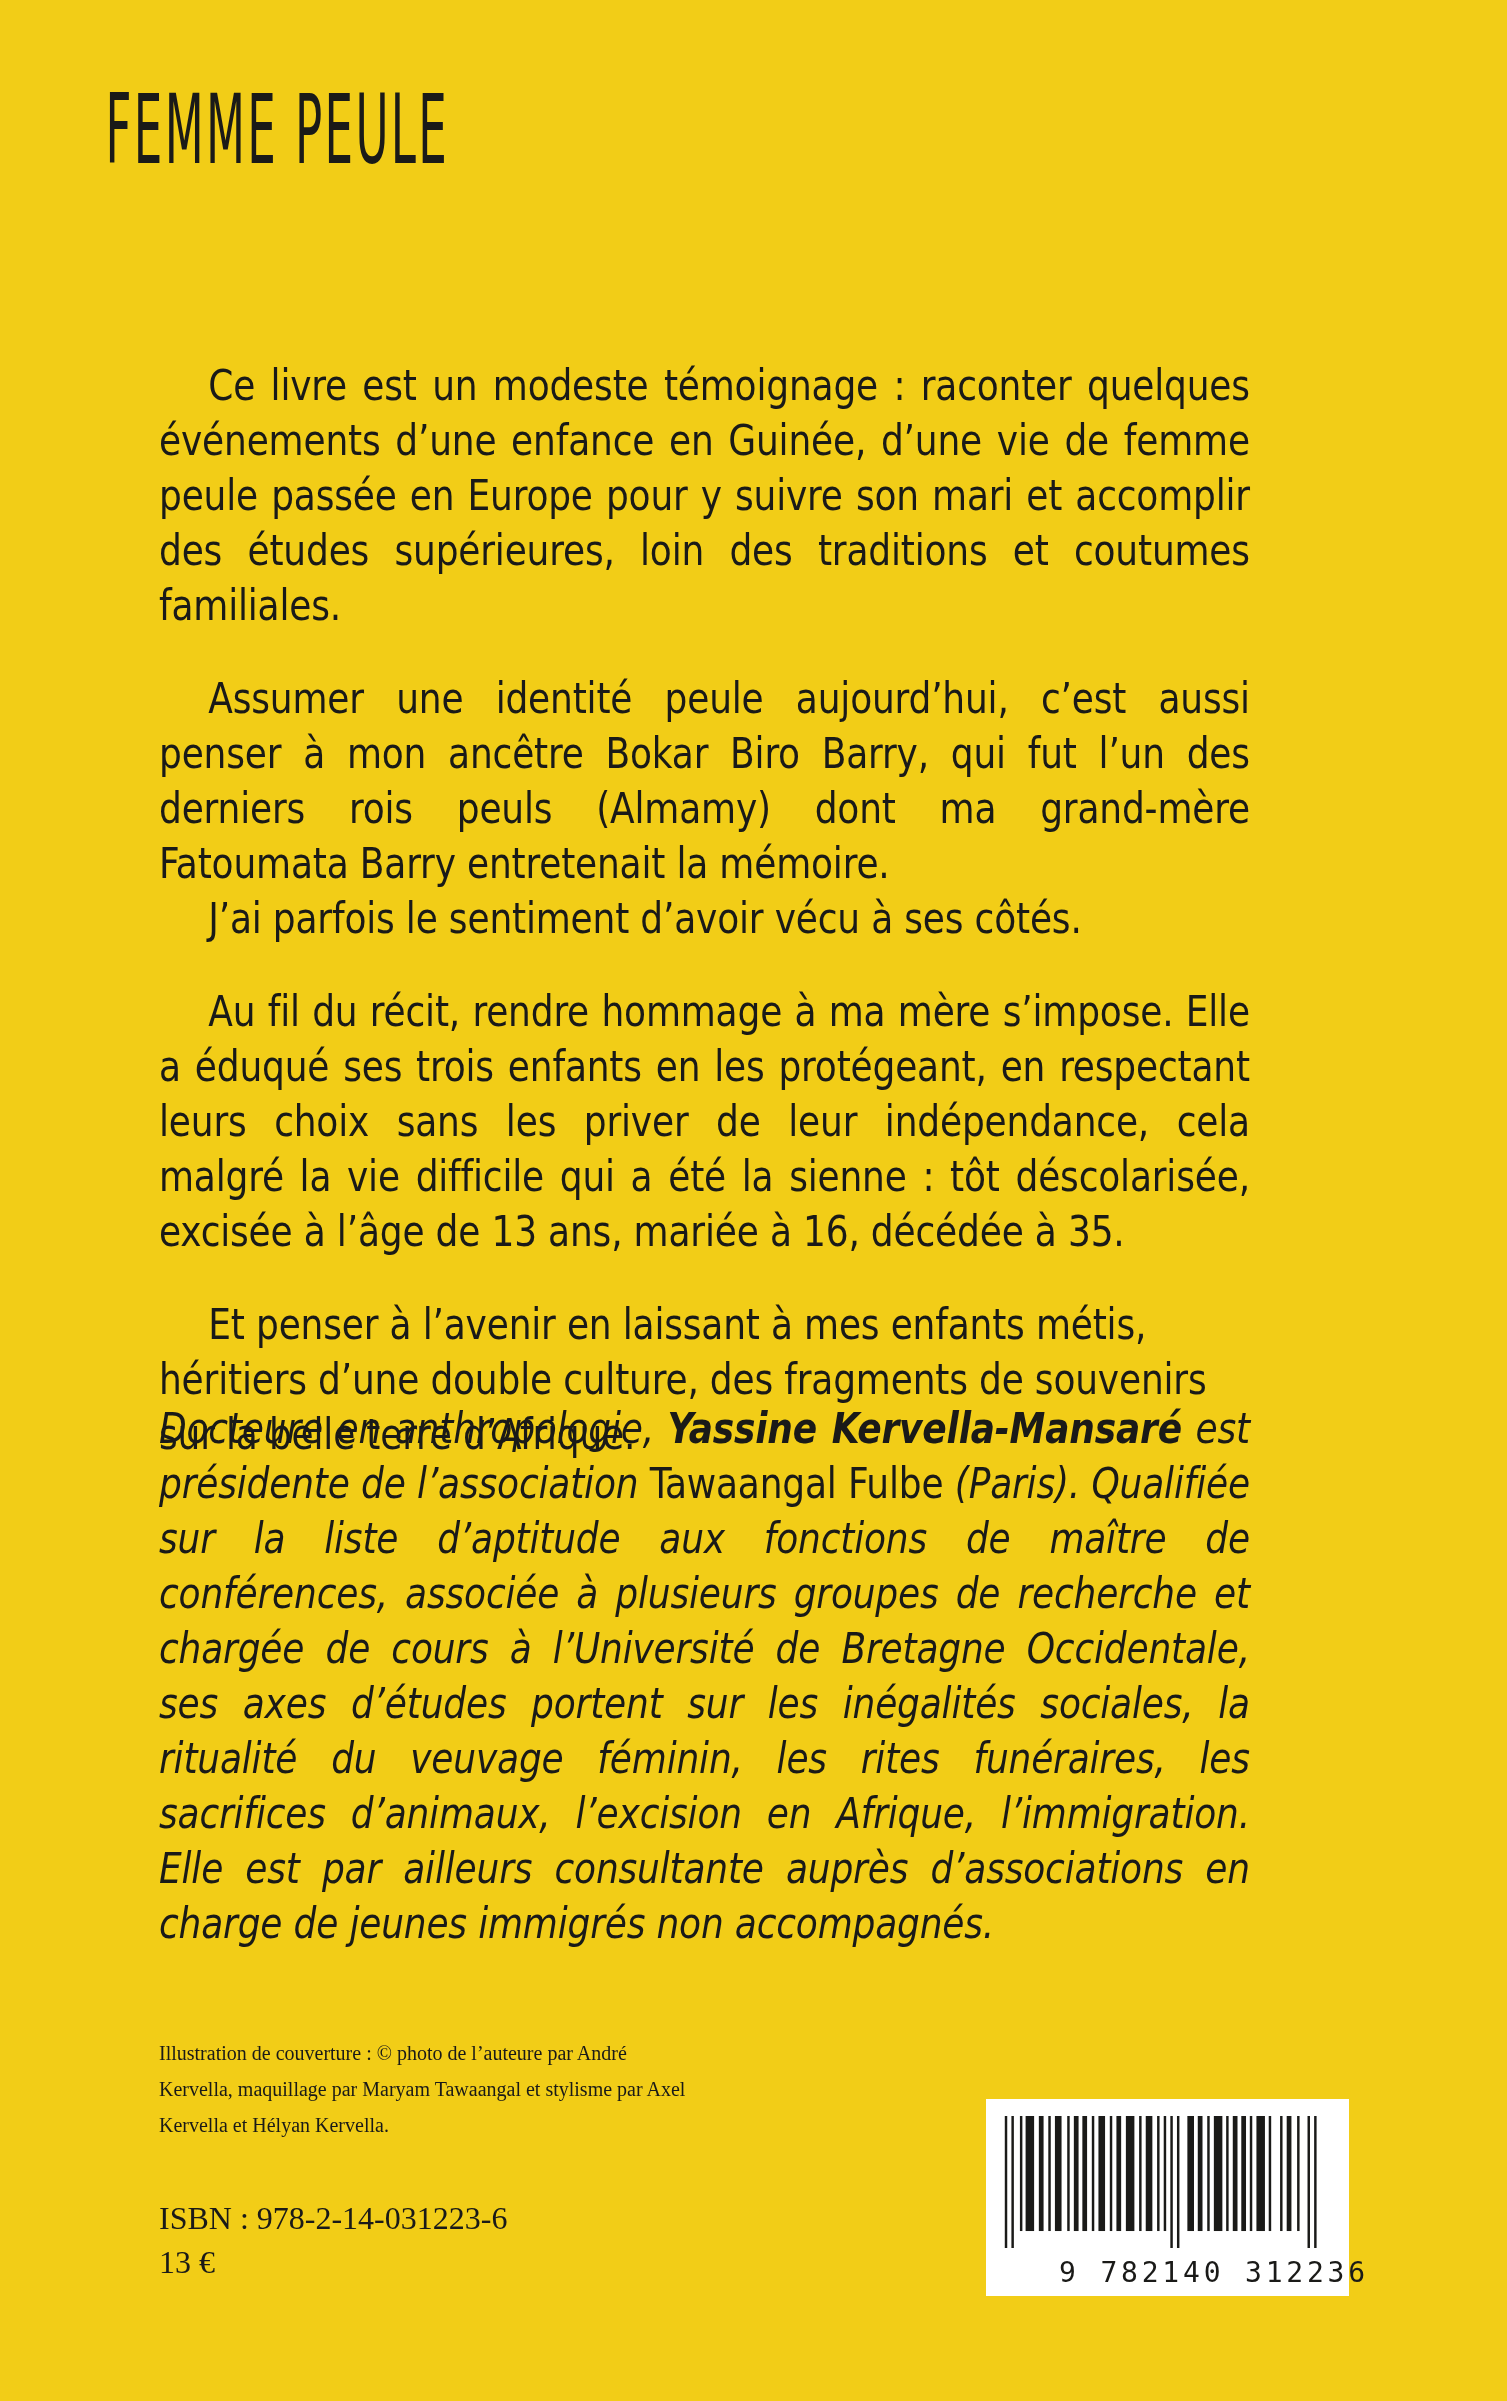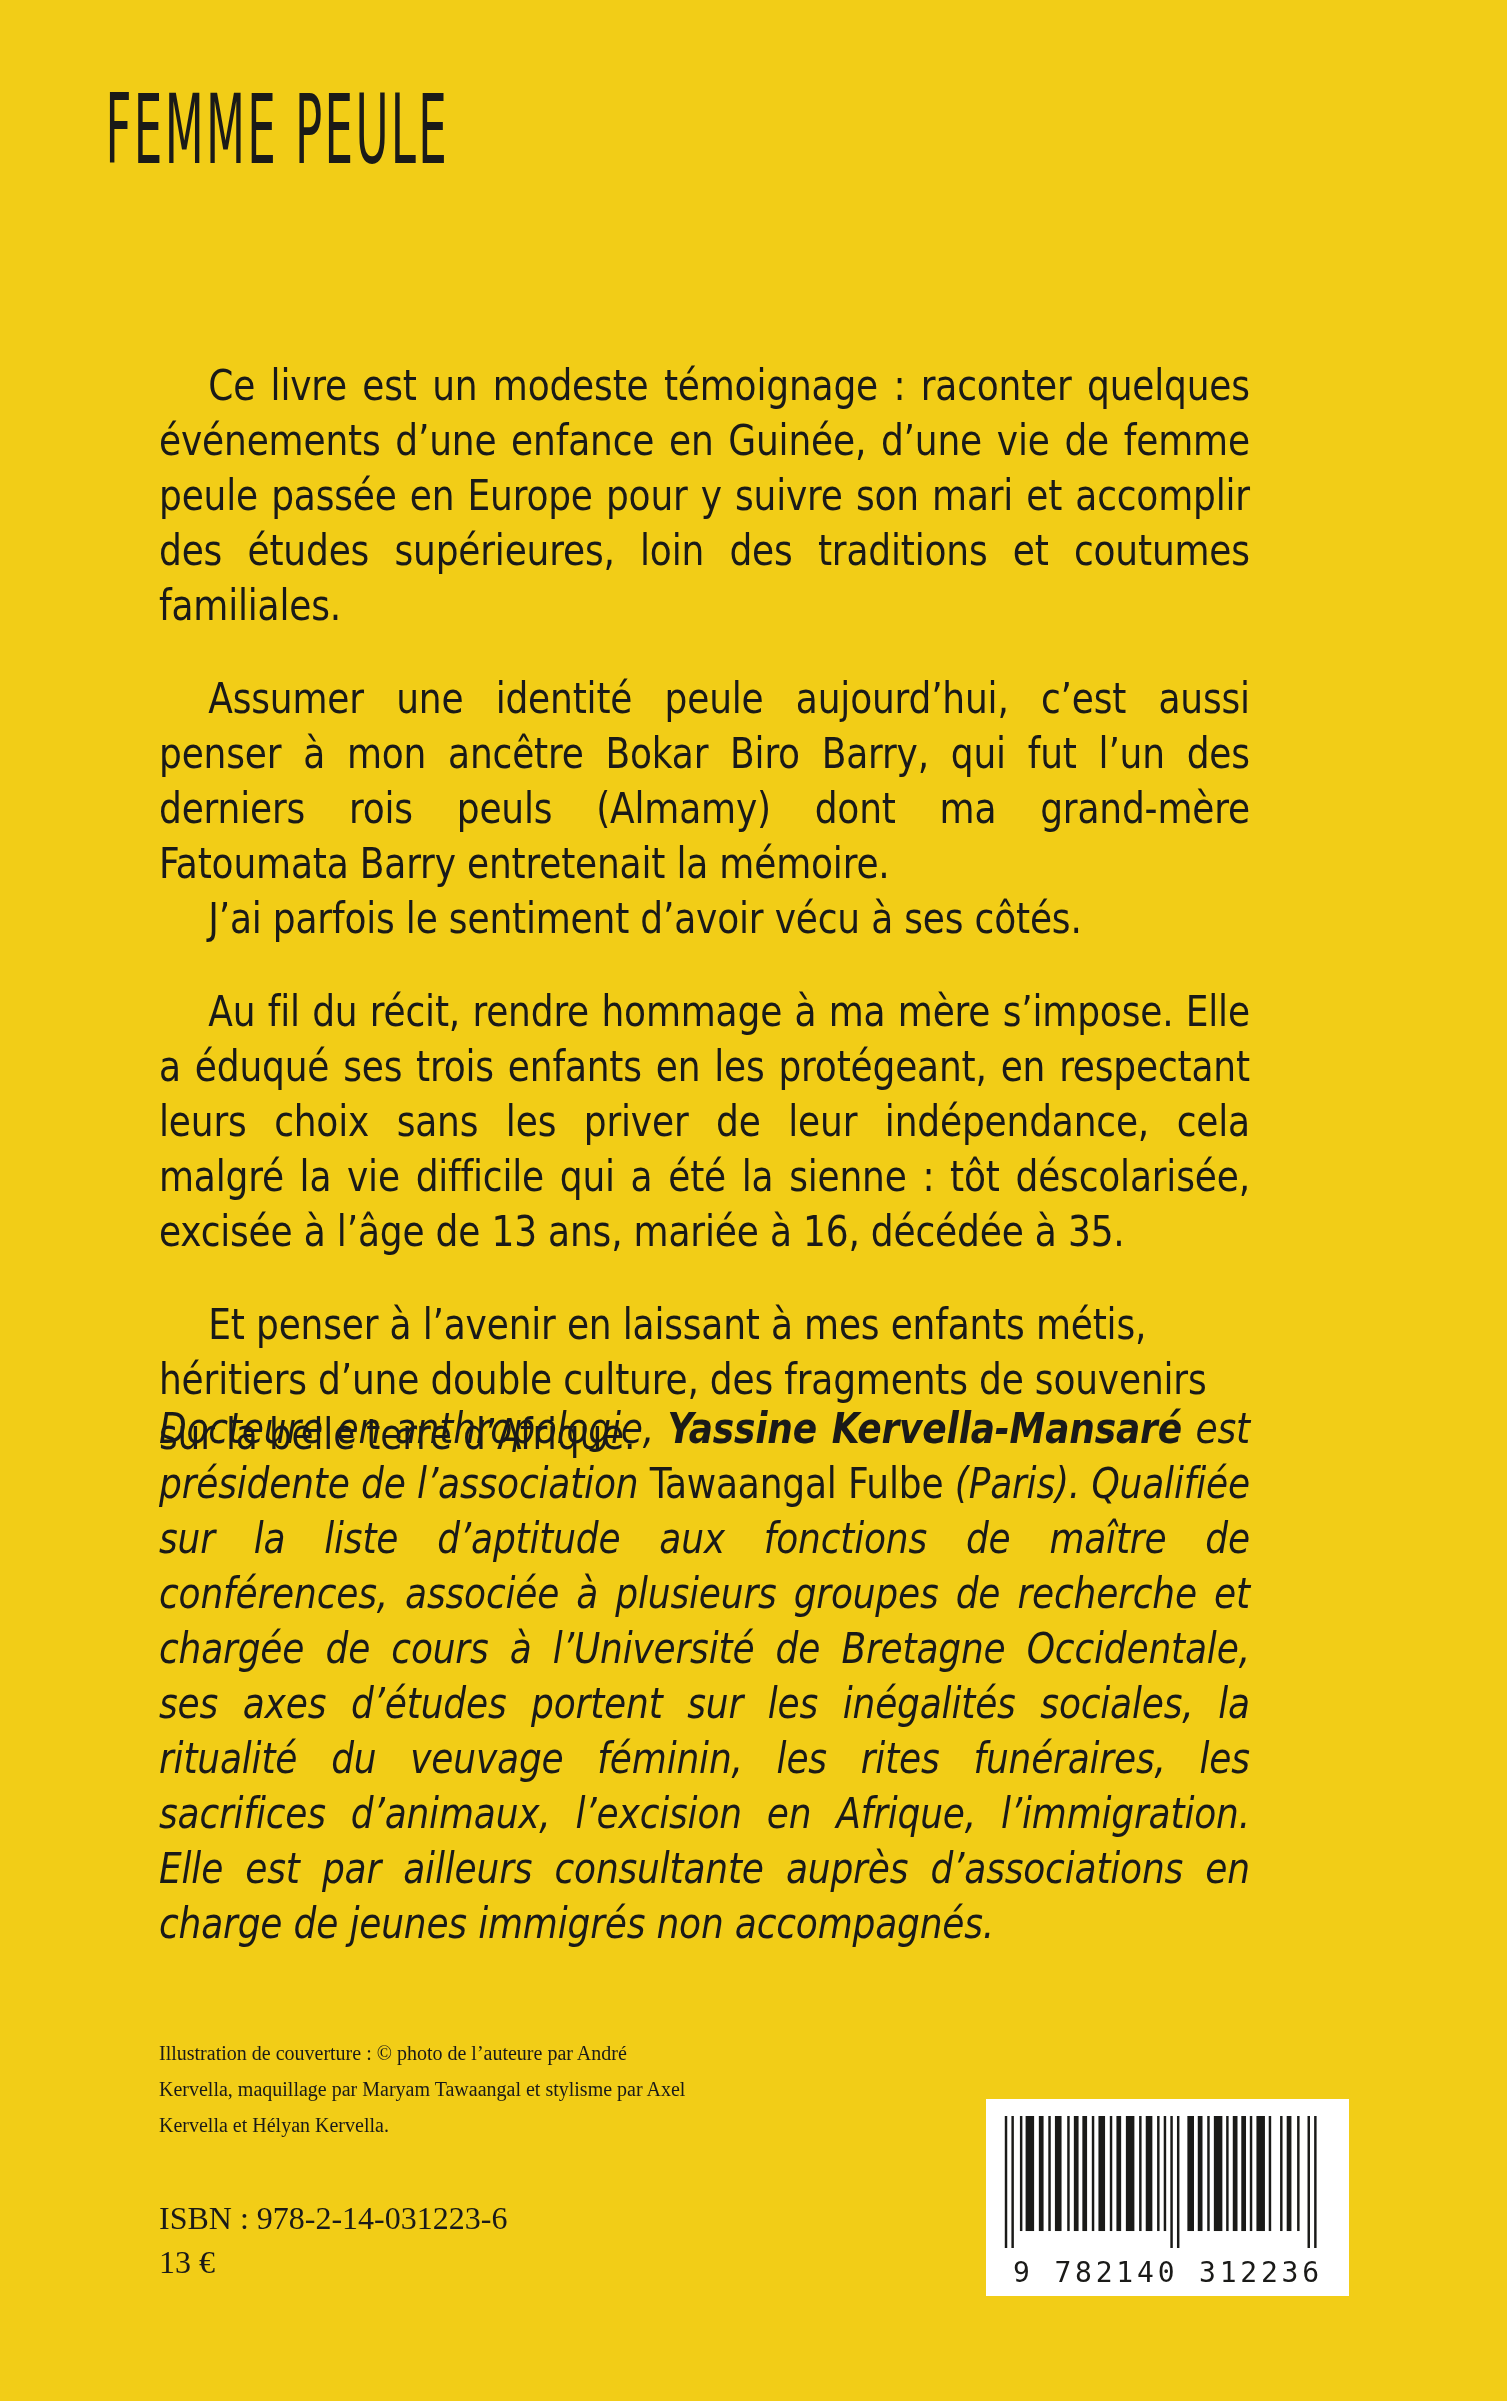--- a/index.html
+++ b/index.html
@@ -147,20 +147,21 @@
     position: absolute;
     bottom: 9.5px;
     left: 0;
     width: 364px;
     text-align: center;
     font-family: "DejaVu Sans Mono", "Liberation Mono", monospace;
     font-size: 28px;
     letter-spacing: 3.8px;
     color: #1A1A18;
     line-height: 1;
+    padding-left: 46px;
   }
 </style>
 </head>
 <body>
 
 <div class="cover">
 
   <div class="title-wrap">
     <div class="book-title">FEMME PEULE</div>
   </div>

